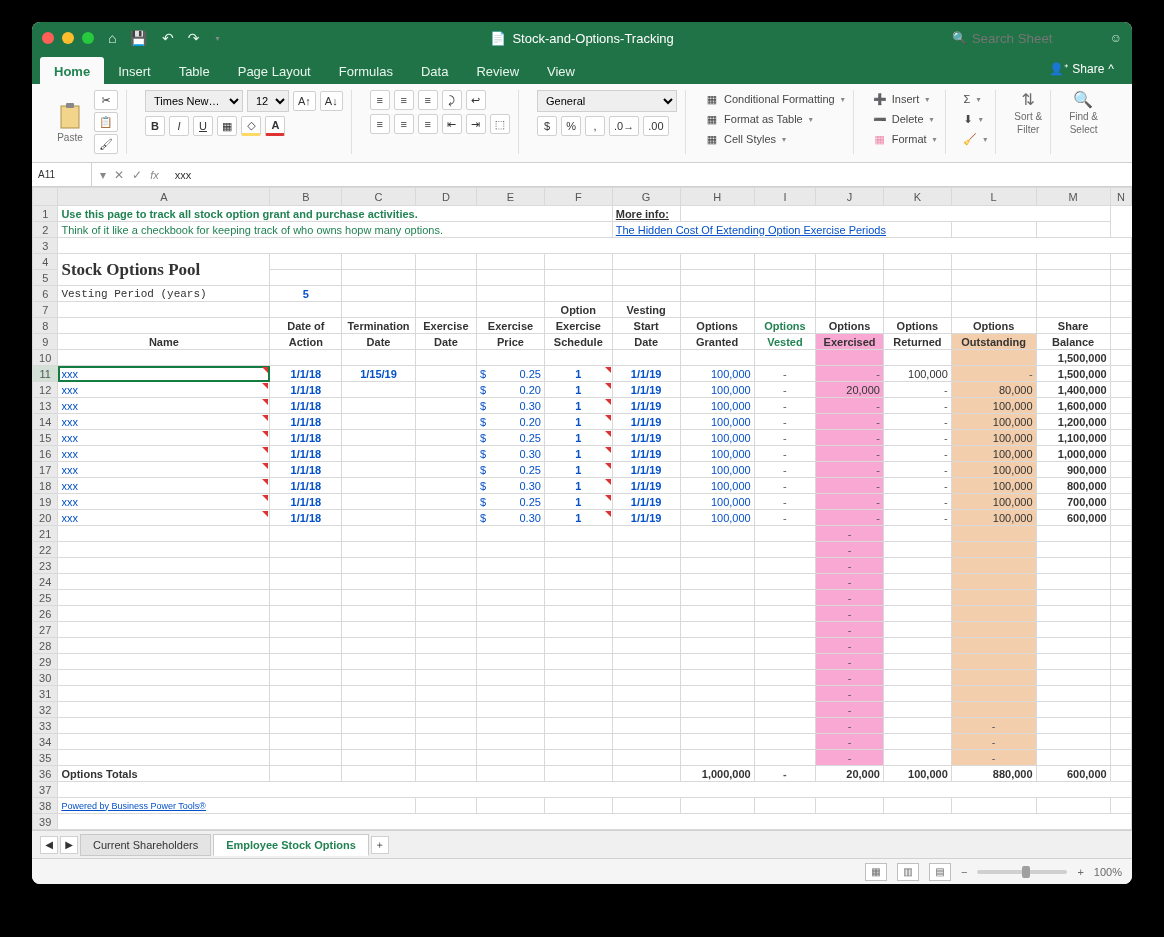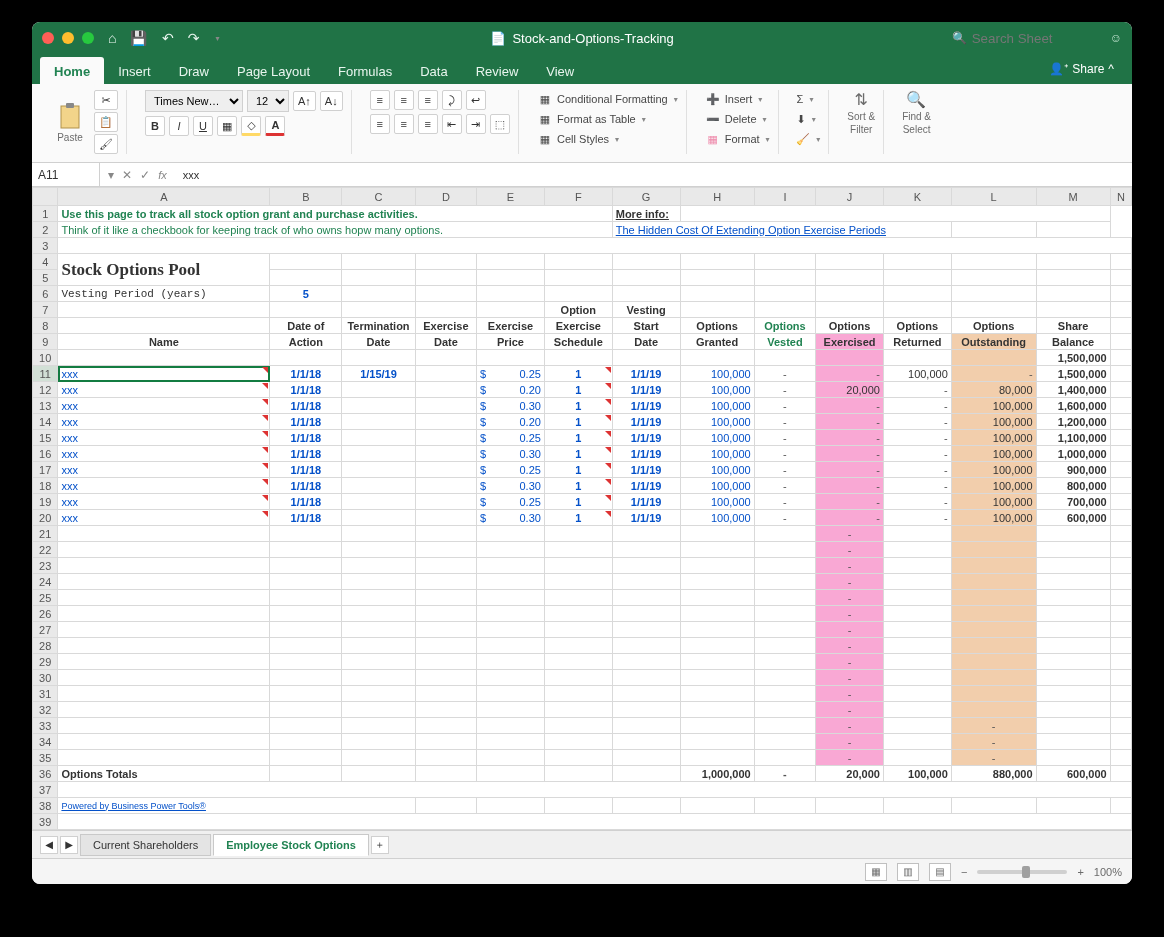--- a/index.html
+++ b/index.html
@@ -23,21 +23,21 @@
 .rgroup .row { display:flex; gap:4px; align-items:center;}
 .rbtn { min-width:24px; height:22px; border:1px solid #d0d0d0; background:#fff; border-radius:2px; display:inline-flex; align-items:center; justify-content:center; font-size:11px; cursor:pointer; padding:0 4px;}
 .rbtn.small { min-width:20px; height:20px; }
 .paste-big { width:40px; height:46px; display:flex; flex-direction:column; align-items:center; justify-content:center; font-size:10px; color:#6b6b6b;}
 .paste-big svg { margin-bottom:2px;}
 select.rsel { height:22px; border:1px solid #d0d0d0; font-size:11px; padding:0 4px;}
 .vstack { display:flex; flex-direction:column; gap:2px;}
 .ritem { display:flex; align-items:center; gap:4px; height:18px; font-size:11px; color:#474747;}
 .ricon { width:16px; height:16px; display:inline-flex; align-items:center; justify-content:center;}
 .namebar { display:flex; align-items:center; border-bottom:1px solid #d0d0d0; height:24px;}
-.namebox { width:68px; padding:0 6px; font-size:12px; border-right:1px solid #d0d0d0; height:100%; display:flex; align-items:center;}
+.namebox { width:60px; padding:0 6px; font-size:10px; border-right:1px solid #d0d0d0; height:100%; display:flex; align-items:center;}
 .namectl { display:flex; align-items:center; gap:8px; padding:0 8px; color:#888;}
 .fxlabel { font-style:italic; font-size:11px; color:#888;}
 .fxval { font-size:11px; padding-left:8px;}
 .sheet { position: relative; background:#fff; }
 .grid { border-collapse: collapse; font-size:11px; width:100%;}
 .grid th, .grid td { border:1px solid #d9d9d9; height:16px; padding:0 3px; white-space:nowrap; overflow:hidden;}
 .grid th { background:#e9e9e9; color:#555; font-weight:400; text-align:center; height:18px;}
 .rowhead { background:#e9e9e9; color:#555; text-align:center; width:24px;}
 .sel-row { background:#d2e0d6;}
 .sel-col { background:#d2e0d6;}
@@ -92,21 +92,21 @@
     <div class="tb-search">
       <span>🔍</span>
       <input placeholder="Search Sheet" style="">
       <span style="margin-left:14px;">☺</span>
     </div>
   </div>
 
   <div class="tabs">
     <div class="tab active">Home</div>
     <div class="tab">Insert</div>
-    <div class="tab">Draw</div>
+    <div class="tab">Table</div>
     <div class="tab">Page Layout</div>
     <div class="tab">Formulas</div>
     <div class="tab">Data</div>
     <div class="tab">Review</div>
     <div class="tab">View</div>
     <div class="share">
       <span>👤⁺</span>
       <span>Share</span>
       <span>^</span>
     </div>
@@ -161,20 +161,32 @@
         <span class="rbtn small">⤸</span>
         <span class="rbtn small">↩</span>
       </div>
       <div class="row">
         <span class="rbtn small">≡</span>
         <span class="rbtn small">≡</span>
         <span class="rbtn small">≡</span>
         <span class="rbtn small">⇤</span>
         <span class="rbtn small">⇥</span>
         <span class="rbtn small">⬚</span>
+      </div>
+    </div>
+    <div class="rgroup">
+      <div class="row">
+          <select class="rsel" style="width:140px"><option>General</option></select>
+        </div>
+      <div class="row">
+        <span class="rbtn small">$</span>
+        <span class="rbtn small">%</span>
+        <span class="rbtn small">,</span>
+        <span class="rbtn small">.0→</span>
+        <span class="rbtn small">.00</span>
       </div>
     </div>
     <div class="rgroup">
       <div class="vstack">
         <div class="ritem">
             <span class="ricon">▦</span>
             <span>Conditional Formatting</span> 
             <span class="caret">▾</span>
           </div>
         <div class="ritem">

